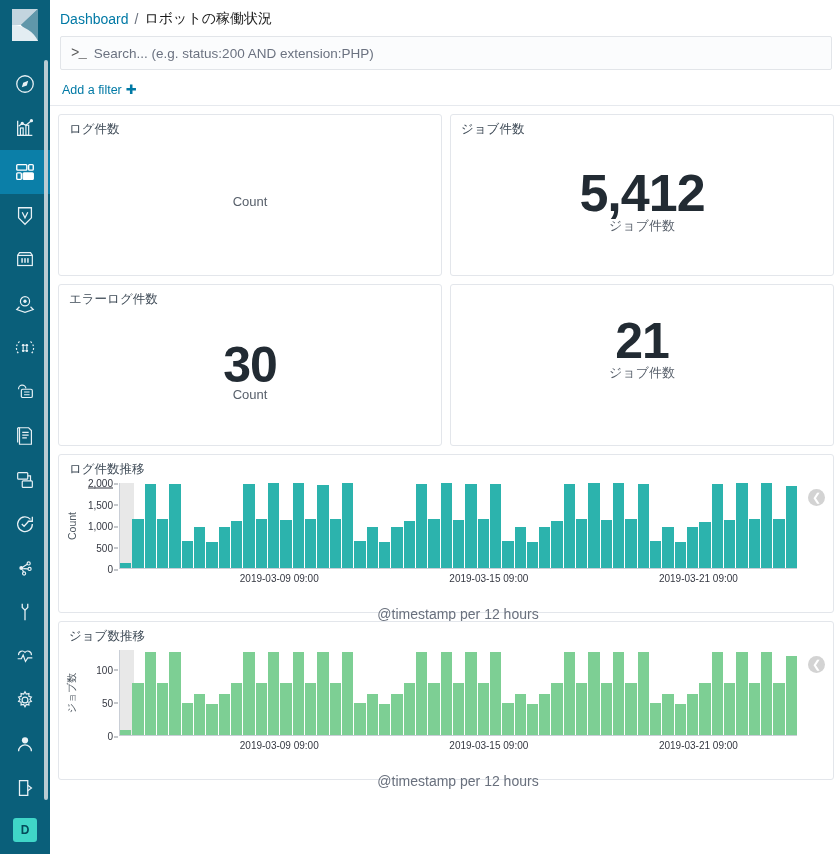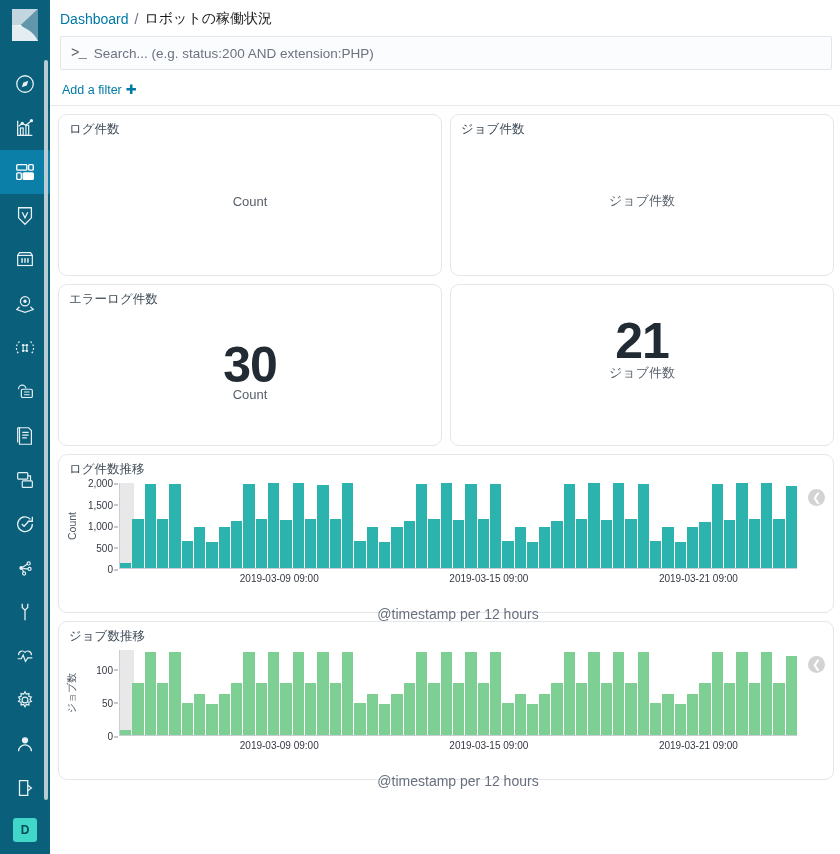--- a/index.html
+++ b/index.html
@@ -87,21 +87,21 @@
     display: inline-flex; align-items: center; gap: 4px;
   }
   .plus-icon { font-size: 13px; font-weight: bold; color: #0079a5; }
 
   .dash-body { padding: 8px 6px 0 8px; }
 
   .grid-row { display: flex; gap: 8px; margin-bottom: 8px; }
   .panel {
     background: #fff;
     border: 1px solid #e3e6eb;
-    border-radius: 9px;
+    border-radius: 3px;
     position: relative;
   }
   .panel-title {
     font-size: 12.5px; color: #3f4b57;
     padding: 7px 10px 0 10px;
     line-height: 1.2;
   }
   .metric-panel { width: 50%; height: 162px; }
   .metric-body {
     height: 130px;
@@ -359,20 +359,21 @@
       <div class="grid-row">
         <div class="panel metric-panel">
           <div class="panel-title">ログ件数</div>
           <div class="metric-body">
             <div class="metric-label">Count</div>
           </div>
         </div>
         <div class="panel metric-panel">
           <div class="panel-title">ジョブ件数</div>
           <div class="metric-body">
+            <div class="metric-value">5,412</div>
             <div class="metric-label">ジョブ件数</div>
           </div>
         </div>
       </div>
 
       <div class="grid-row">
         <div class="panel metric-panel">
           <div class="panel-title">エラーログ件数</div>
           <div class="metric-body">
             <div class="metric-value small">30</div>
@@ -392,21 +393,21 @@
           <div class="panel-title">ログ件数推移</div>
           <div class="chart-area">
             <div class="yaxis-title">
               <span>Count</span>
             </div>
             <div class="ytick-col">
                 <div class="ytick" style="top: 86px;">0</div>
                 <div class="ytick" style="top: 64.5px;">500</div>
                 <div class="ytick" style="top: 43px;">1,000</div>
                 <div class="ytick" style="top: 21.5px;">1,500</div>
-                <div class="ytick" style="top: 0px;">2,000</div>
+                <div class="ytick" style="top: 0px; text-decoration: underline;">2,000</div>
               </div>
             <div class="plot">
               <div class="plot-bg-band"></div>
               <div class="bars">
                   <div class="bar" style="height: 4.73px; background: rgb(44, 179, 173);"></div>
                   <div class="bar" style="height: 48.59px; background: rgb(44, 179, 173);"></div>
                   <div class="bar" style="height: 83.85px; background: rgb(44, 179, 173);"></div>
                   <div class="bar" style="height: 48.59px; background: rgb(44, 179, 173);"></div>
                   <div class="bar" style="height: 84.28px; background: rgb(44, 179, 173);"></div>
                   <div class="bar" style="height: 26.66px; background: rgb(44, 179, 173);"></div>

